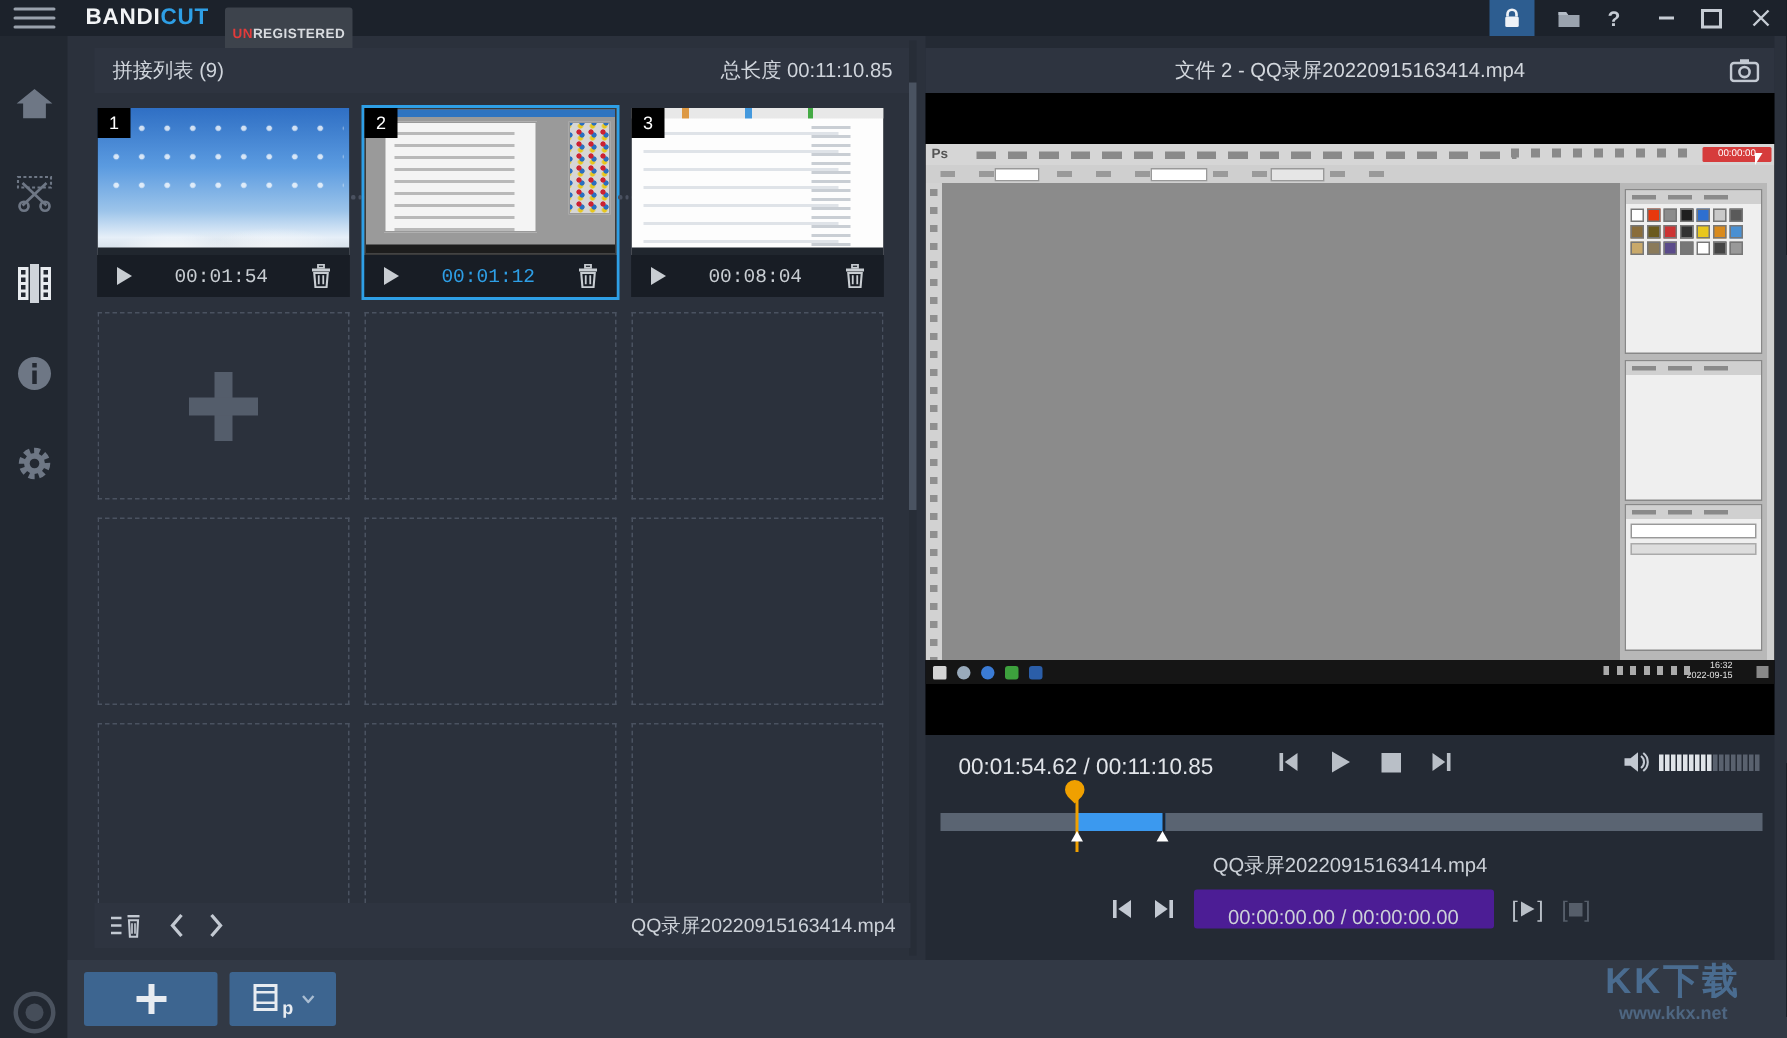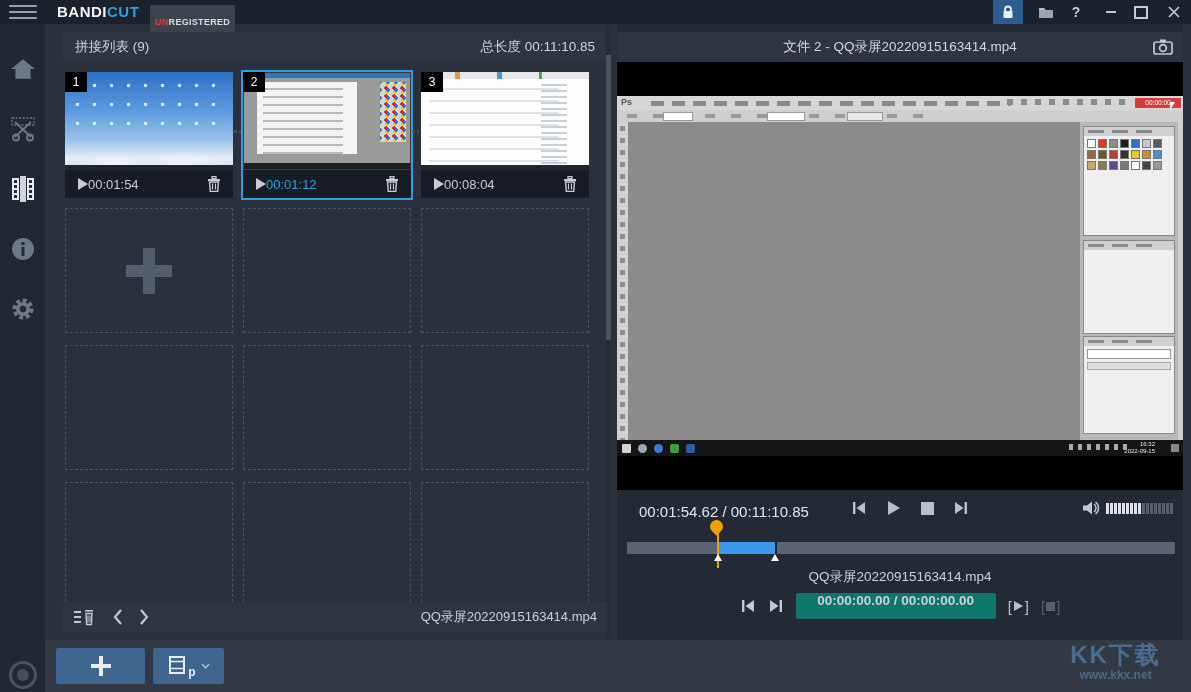--- a/index.html
+++ b/index.html
@@ -25,21 +25,21 @@
   
   .pl-head{left:63px;top:32px;width:544px;height:30px;padding:0 12px;box-sizing:border-box;justify-content:space-between;font-size:13.5px;color:#cfd4db;}
   .thumb{top:72px;width:168px;height:126px;background:#10141a;box-sizing:border-box;}
   .thumb.sel{outline:2px solid var(--accent,#2e9fe6);}
   .thumb .img{position:absolute;left:0;top:0;width:168px;height:98px;overflow:hidden;}
   .numbadge{position:absolute;left:0;top:0;width:22px;height:20px;background:#000;color:#fff;
             font-size:12px;display:flex;align-items:center;justify-content:center;z-index:3;}
   .thumb-bar{position:absolute;left:0;bottom:0;width:168px;height:28px;background:#181d25;
              display:flex;align-items:center;}
   .playtri{width:0;height:0;border-left:10px solid #c8cdd2;border-top:6px solid transparent;border-bottom:6px solid transparent;margin-left:13px;cursor:pointer;}
-  .dur{flex:1;text-align:left;font-size:13px;color:#c8cdd2;}
+  .dur{flex:1;text-align:center;font-size:13px;color:#c8cdd2;font-family:Liberation Mono, monospace;}
   .dur.sel{color:var(--accent,#2e9fe6);}
   .dots3{top:130px;width:12px;display:flex;gap:2px;}
   .dots3 i{width:2.5px;height:2.5px;background:#4a5160;border-radius:50%;}
   .slot{width:168px;height:125px;box-sizing:border-box;border:1px dashed #4a5260;}
   .plus-big{position:absolute;left:50%;top:50%;transform:translate(-50%,-50%);width:46px;height:46px;}
   .plus-big:before,.plus-big:after{content:"";position:absolute;background:#545d6b;}
   .plus-big:before{left:17px;top:0;width:12px;height:46px;}
   .plus-big:after{left:0;top:17px;width:46px;height:12px;}
   .pl-foot{left:63px;top:602px;width:544px;height:30px;padding:0 10px;box-sizing:border-box;font-size:13px;color:#ccd1d8;z-index:4;}
   .scrollbar{left:606px;top:27px;width:5px;height:610px;background:#272d37;}
@@ -81,22 +81,22 @@
   .tl-seg{position:absolute;left:91px;top:0;width:59px;height:12px;background:#3b99ef;border-right:2px solid #1d2430;box-sizing:border-box;}
   .playhead-stem{position:absolute;left:100px;top:504px;width:2px;height:40px;background:#f0a000;z-index:5;}
   .playhead-drop{position:absolute;left:93px;top:496px;width:13px;height:13px;background:#f0a000;
       border-radius:50% 50% 50% 0;transform:rotate(-45deg);z-index:5;cursor:grab;}
   .pin-start{position:absolute;left:97px;top:530px;width:0;height:0;z-index:5;
       border-left:4px solid transparent;border-right:4px solid transparent;border-bottom:7px solid #fff;cursor:grab;}
   .pin-end{position:absolute;left:154px;top:530px;width:0;height:0;z-index:5;
       border-left:4px solid transparent;border-right:4px solid transparent;border-bottom:7px solid #fff;cursor:grab;}
   .pv-file{left:0;top:544px;width:566px;text-align:center;font-size:13.5px;color:#ccd1d8;position:absolute;}
   .trim-row{left:0;top:568px;width:566px;height:28px;position:absolute;display:flex;align-items:center;justify-content:center;gap:12px;}
-  .trim-box{width:200px;height:26px;background:#0f766e;border-radius:2px;display:flex;align-items:flex-start;justify-content:center;
-            font-size:13.5px;color:#ccd1d8;font-weight:bold;}
+  .trim-box{width:200px;height:26px;background:#4c1d95;border-radius:2px;display:flex;align-items:flex-end;justify-content:center;
+            font-size:13.5px;color:#ccd1d8;}
   .bracket-btn{display:flex;align-items:center;font-size:15px;color:#b9bfc7;gap:1px;cursor:pointer;}
   .bracket-btn.dim{color:#565e6a;}
   
   .bottombar{left:45px;top:640px;width:1146px;height:52px;background:#323945;}
   .bbtn{top:8px;height:36px;background:var(--steel,#3d6590);border-radius:2px;display:flex;align-items:center;justify-content:center;cursor:pointer;position:absolute;}
   .plus-sm{position:relative;width:20px;height:20px;}
   .plus-sm:before,.plus-sm:after{content:"";position:absolute;background:#e8ecf1;}
   .plus-sm:before{left:8px;top:0;width:4px;height:20px;}
   .plus-sm:after{left:0;top:8px;width:20px;height:4px;}
   .startbtn{left:1008px;width:133px;font-size:15px;color:#eef2f6;background:var(--startc,#3a6ca6);}

